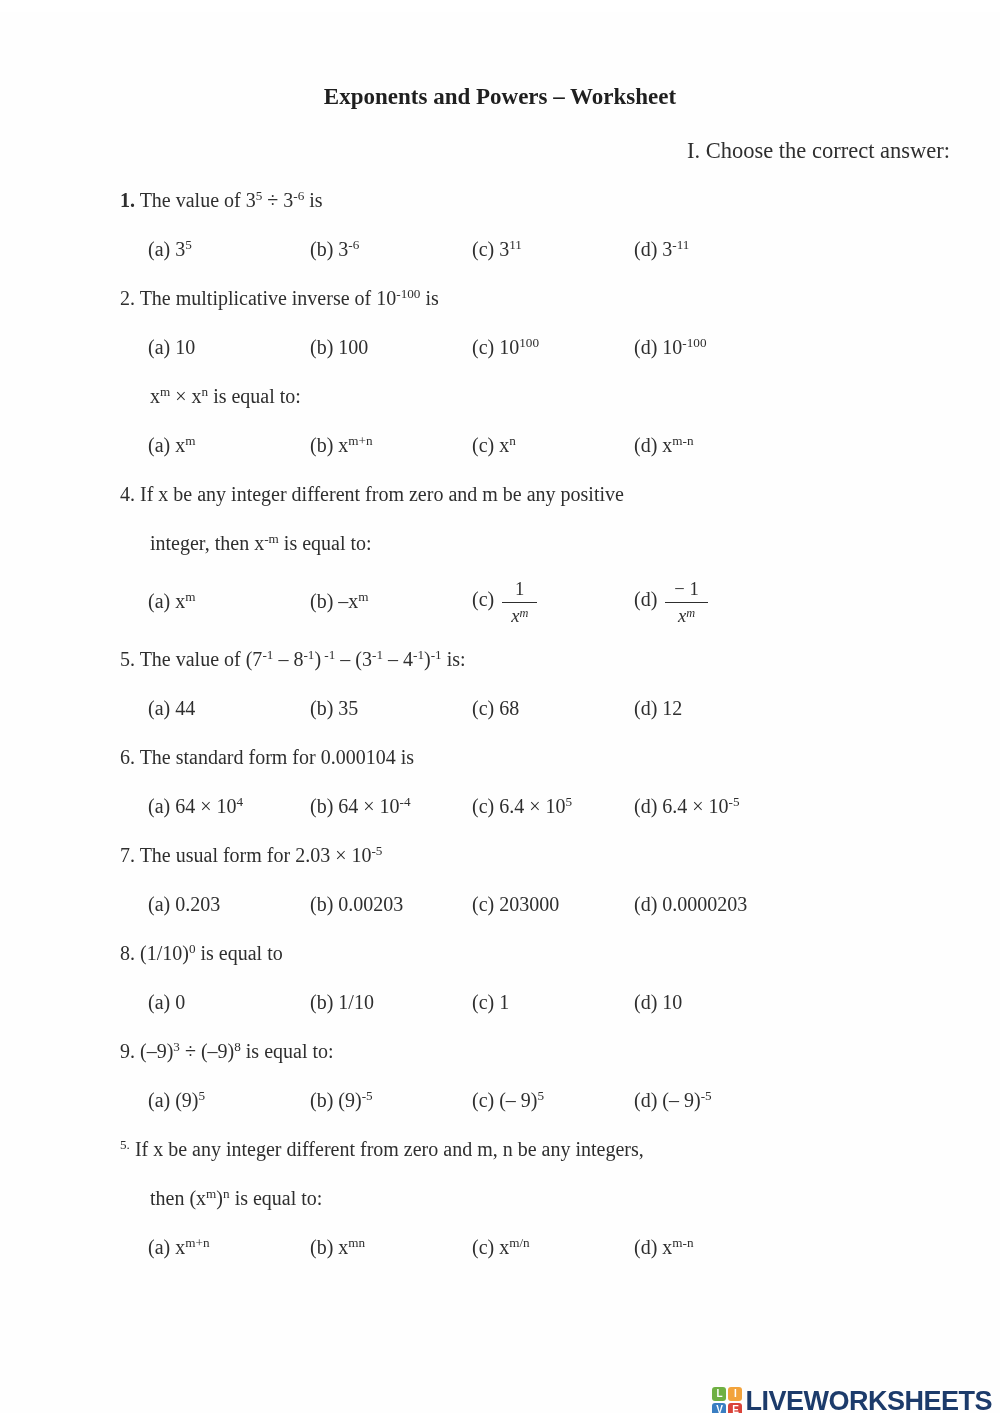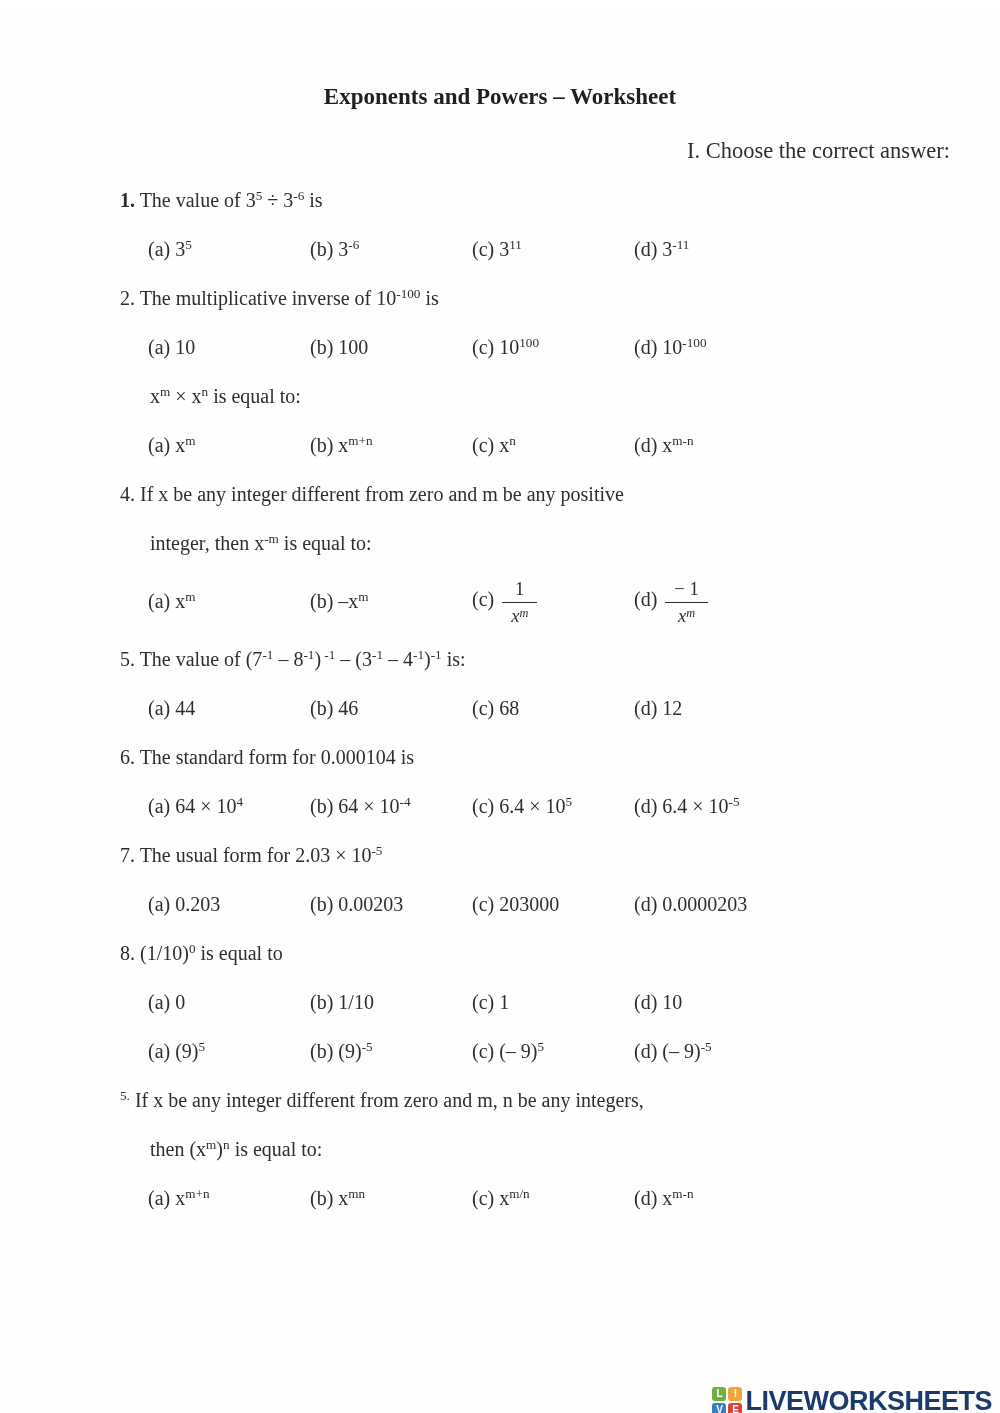--- a/index.html
+++ b/index.html
@@ -154,21 +154,21 @@
           <span class="opt"><span>(c) </span><span class="frac"><span class="num"><span>1</span></span><span class="den"><span>x</span><sup>m</sup></span></span></span>
           <span class="opt"><span>(d) </span><span class="frac"><span class="num"><span>− 1</span></span><span class="den"><span>x</span><sup>m</sup></span></span></span>
         </div>
   </div>
       <div class="question">
     <div class="q-lines">
           <div class="q-line"><span>5. The value of (7</span><sup>-1</sup><span> – 8</span><sup>-1</sup><span>)</span><sup> -1</sup><span> – (3</span><sup>-1</sup><span> – 4</span><sup>-1</sup><span>)</span><sup>-1</sup><span> is:</span></div>
         </div>
     <div class="opts">
           <span class="opt"><span>(a) </span><span>44</span></span>
-          <span class="opt"><span>(b) </span><span>46</span></span>
+          <span class="opt"><span>(b) </span><span>35</span></span>
           <span class="opt"><span>(c) </span><span>68</span></span>
           <span class="opt"><span>(d) </span><span>12</span></span>
         </div>
   </div>
       <div class="question">
     <div class="q-lines">
           <div class="q-line"><span>6. The standard form for 0.000104 is</span></div>
         </div>
     <div class="opts">
           <span class="opt"><span>(a) </span><span>64 × 10</span><sup>4</sup></span>
@@ -193,20 +193,23 @@
           <div class="q-line"><span>8. (1/10)</span><sup>0</sup><span> is equal to</span></div>
         </div>
     <div class="opts">
           <span class="opt"><span>(a) </span><span>0</span></span>
           <span class="opt"><span>(b) </span><span>1/10</span></span>
           <span class="opt"><span>(c) </span><span>1</span></span>
           <span class="opt"><span>(d) </span><span>10</span></span>
         </div>
   </div>
       <div class="question">
+    <div class="q-lines">
+          <div class="q-line"><span>9. (–9)</span><sup>3</sup><span> ÷ (–9)</span><sup>8</sup><span> is equal to:</span></div>
+        </div>
     <div class="opts">
           <span class="opt"><span>(a) </span><span>(9)</span><sup>5</sup></span>
           <span class="opt"><span>(b) </span><span>(9)</span><sup>-5</sup></span>
           <span class="opt"><span>(c) </span><span>(– 9)</span><sup>5</sup></span>
           <span class="opt"><span>(d) </span><span>(– 9)</span><sup>-5</sup></span>
         </div>
   </div>
       <div class="question">
     <div class="q-lines">
           <div class="q-line"><sup>5.</sup><span> If x be any integer different from zero and m, n be any integers,</span></div>

